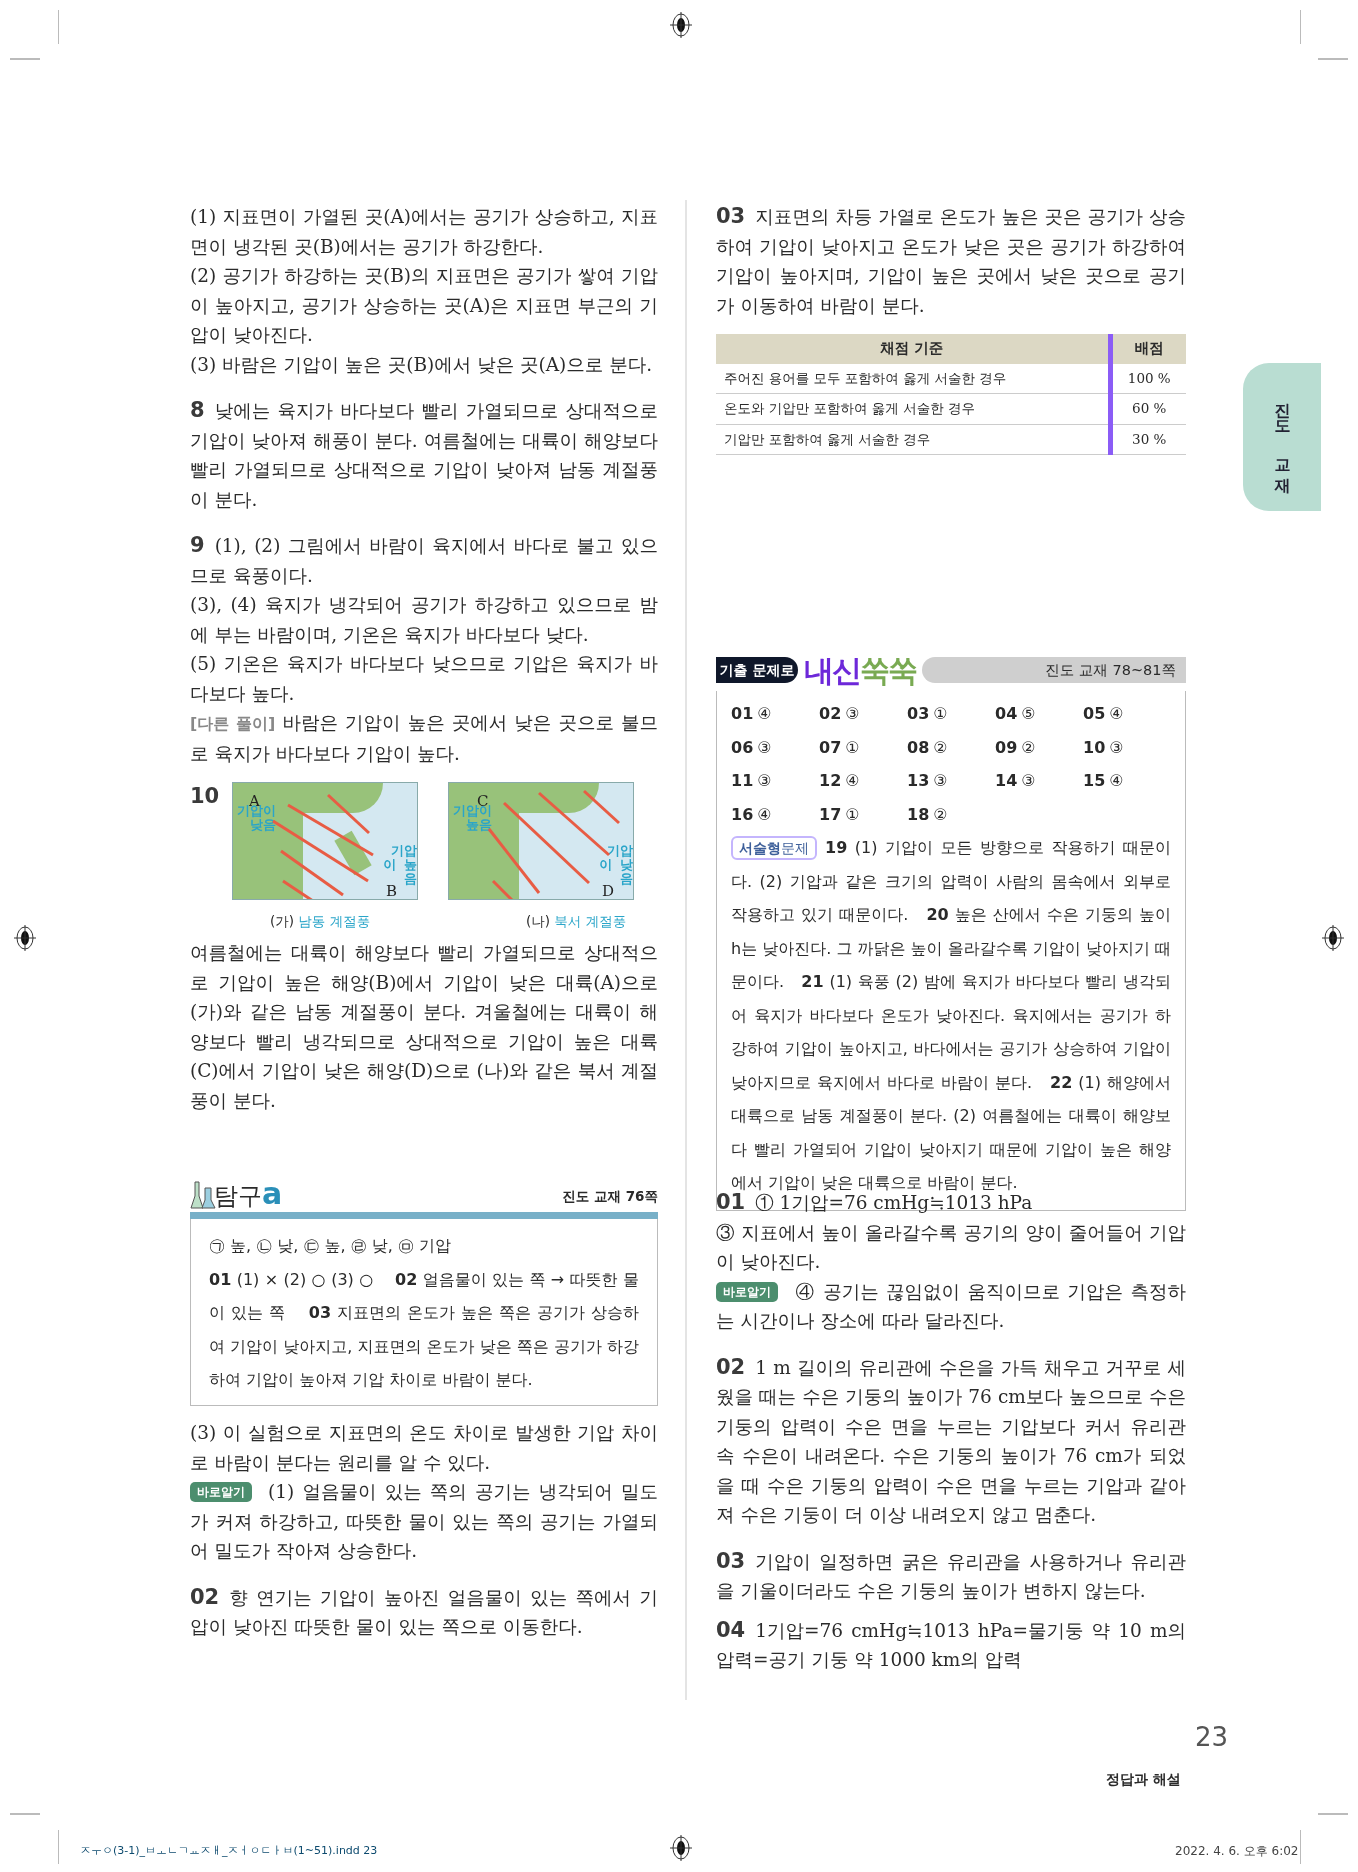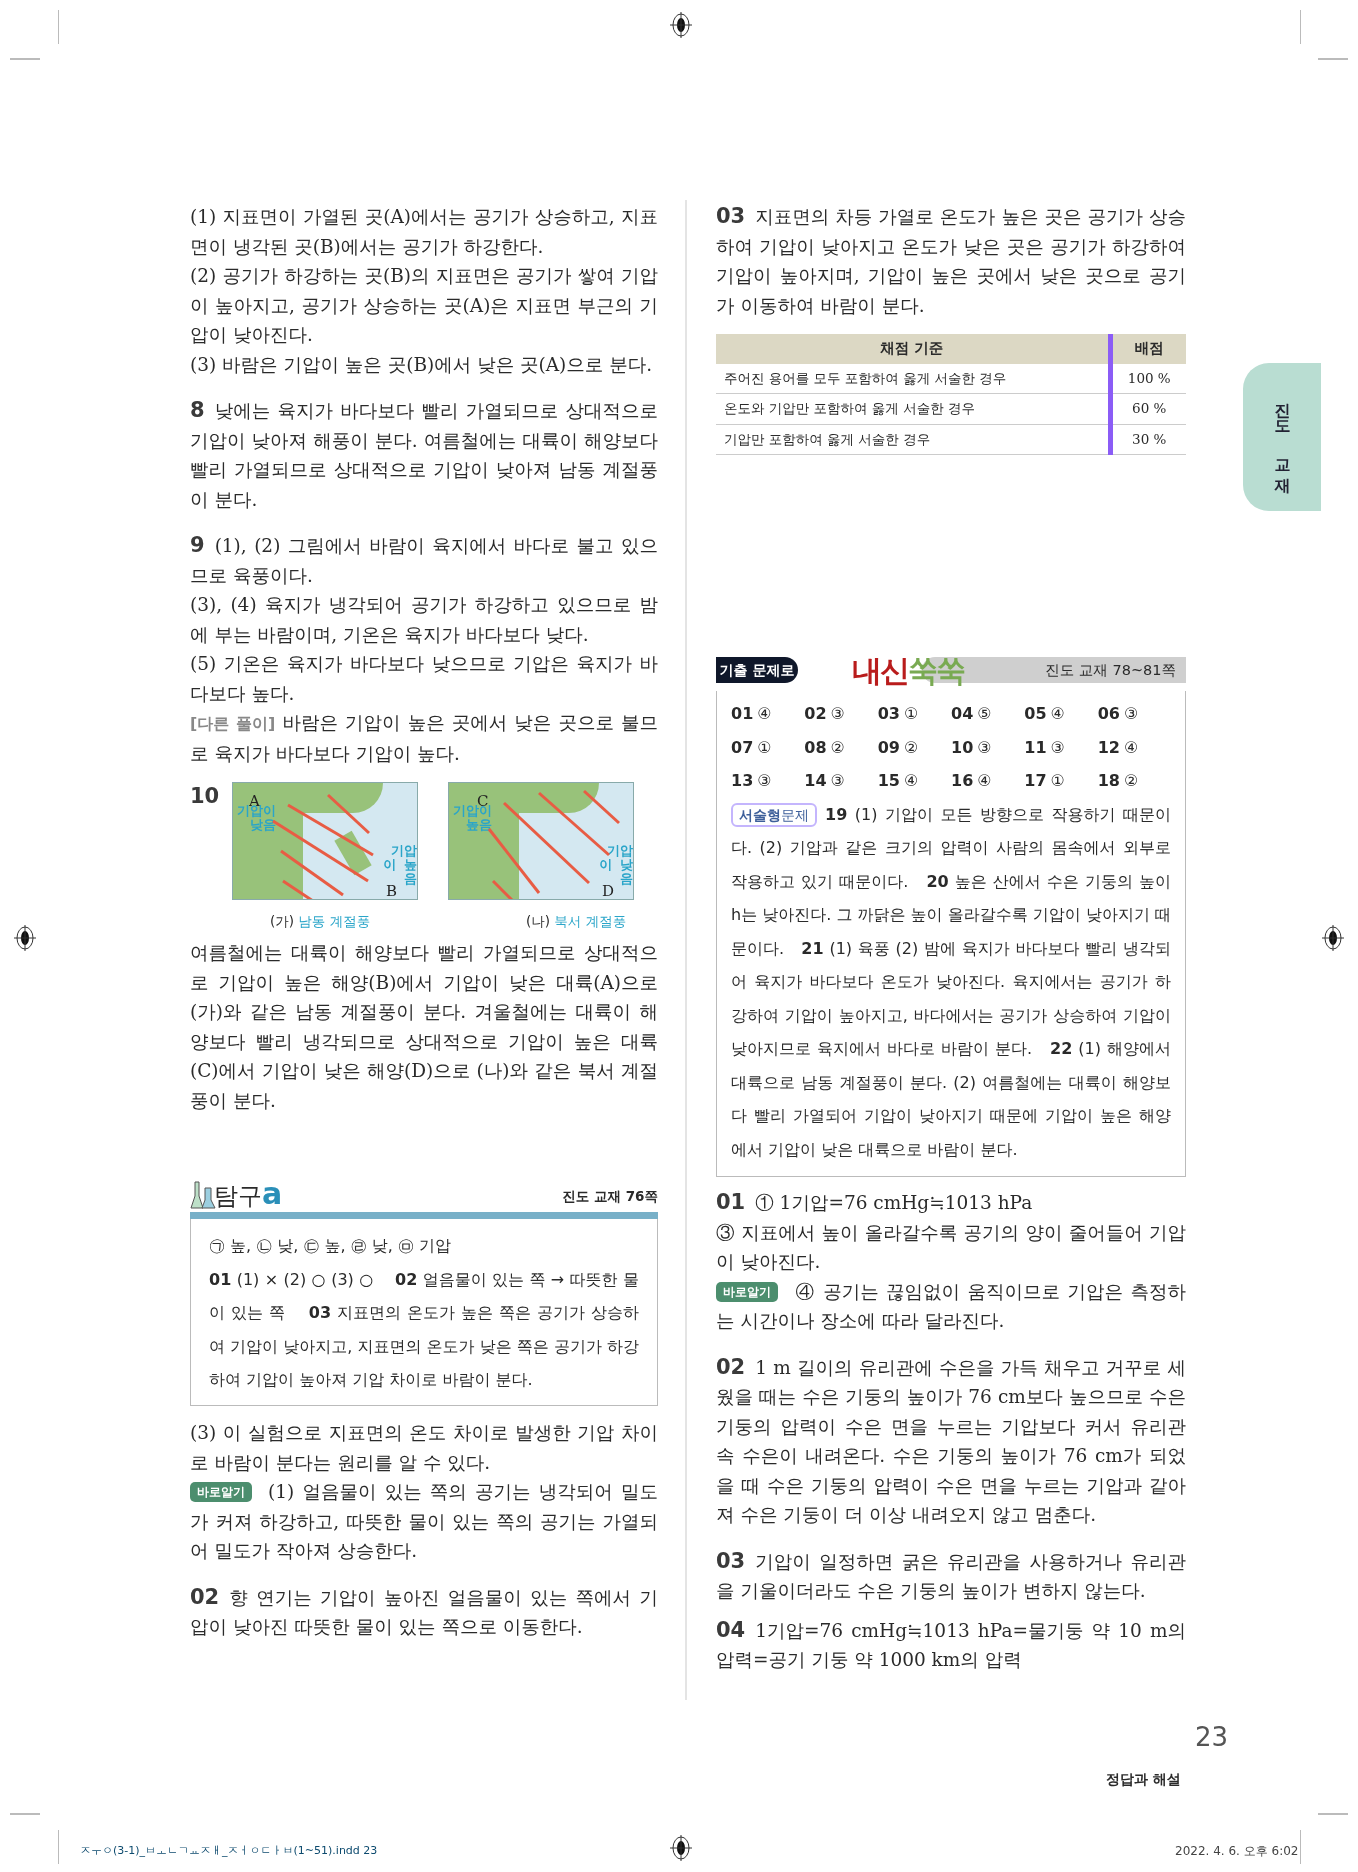--- a/index.html
+++ b/index.html
@@ -34,25 +34,25 @@
   table.score { width: 470px; border-collapse: collapse; margin-top: 14px; font-family: "DejaVu Sans", sans-serif; font-size: 13.5px; }
   table.score th { background: #dcd8c4; font-weight: bold; height: 26px; font-size: 14.5px; }
   table.score td { height: 27px; border-bottom: 1px solid #ccc; padding-left: 8px; }
   table.score td.pct, table.score th.pct { border-left: 5px solid #8b5cf6; text-align: center; padding-left: 0; width: 76px; font-family: "DejaVu Serif", serif; }
   table.score th.pct { font-family: "DejaVu Sans", sans-serif; }
   
   .naesin { position: absolute; left: 716px; top: 653px; width: 470px; }
   .naesin-head { position: relative; height: 38px; }
   .tag-green { position: absolute; left: 0; top: 4px; height: 26px; width: 82px; background: #0f172a; color: #fff; border-radius: 0 14px 14px 0; font-family: "DejaVu Sans", sans-serif; font-size: 14px; font-weight: bold; line-height: 26px; text-align: center; }
   .title-naesin { position: absolute; left: 88px; top: -2px; font-family: "DejaVu Sans", sans-serif; font-size: 30px; font-weight: bold; letter-spacing: -2px; }
-  .title-naesin .red { color: #b91c1c; margin-left: 48px; }
+  .title-naesin .red { color: #6d28d9; }
   .title-naesin .grn { color: #79aa52; }
   .grey-bar { position: absolute; left: 206px; top: 4px; right: 0; height: 26px; background: #cfcfcf; border-radius: 14px 0 0 14px; font-family: "DejaVu Sans", sans-serif; font-size: 14.5px; line-height: 26px; text-align: right; padding-right: 10px; }
   .naesin-body { border: 1.5px solid #bbb; border-top: none; padding: 6px 14px 10px 14px; font-family: "DejaVu Sans", sans-serif; font-size: 16px; line-height: 33.5px; }
-  .ans-grid { display: grid; grid-template-columns: repeat(6, 1fr); }
+  .ans-grid { display: grid; grid-template-columns: repeat(5, 1fr); }
   .ans-grid span b { font-weight: bold; margin-right: 4px; }
   .essay-tag { display: inline-block; border: 2px solid #c4b5fd; border-radius: 6px; color: #3d5f9a; font-size: 14px; padding: 0 6px; line-height: 20px; margin-right: 8px; }
   .essay-tag .light { color: #3d5f9a; font-weight: normal; }
   .naesin-body p { text-align: justify; }
   
   .tamgu { position: absolute; left: 190px; top: 1176px; width: 468px; }
   .tamgu-head { position: relative; height: 36px; }
   .tamgu-title { position: absolute; left: 24px; top: 0; font-family: "DejaVu Sans", sans-serif; font-size: 24px; }
   .tamgu-title .a { color: #2a8fb8; font-weight: bold; font-size: 30px; }
   .tamgu-ref { position: absolute; right: 0; top: 12px; font-family: "DejaVu Sans", sans-serif; font-size: 13.5px; font-weight: bold; }

